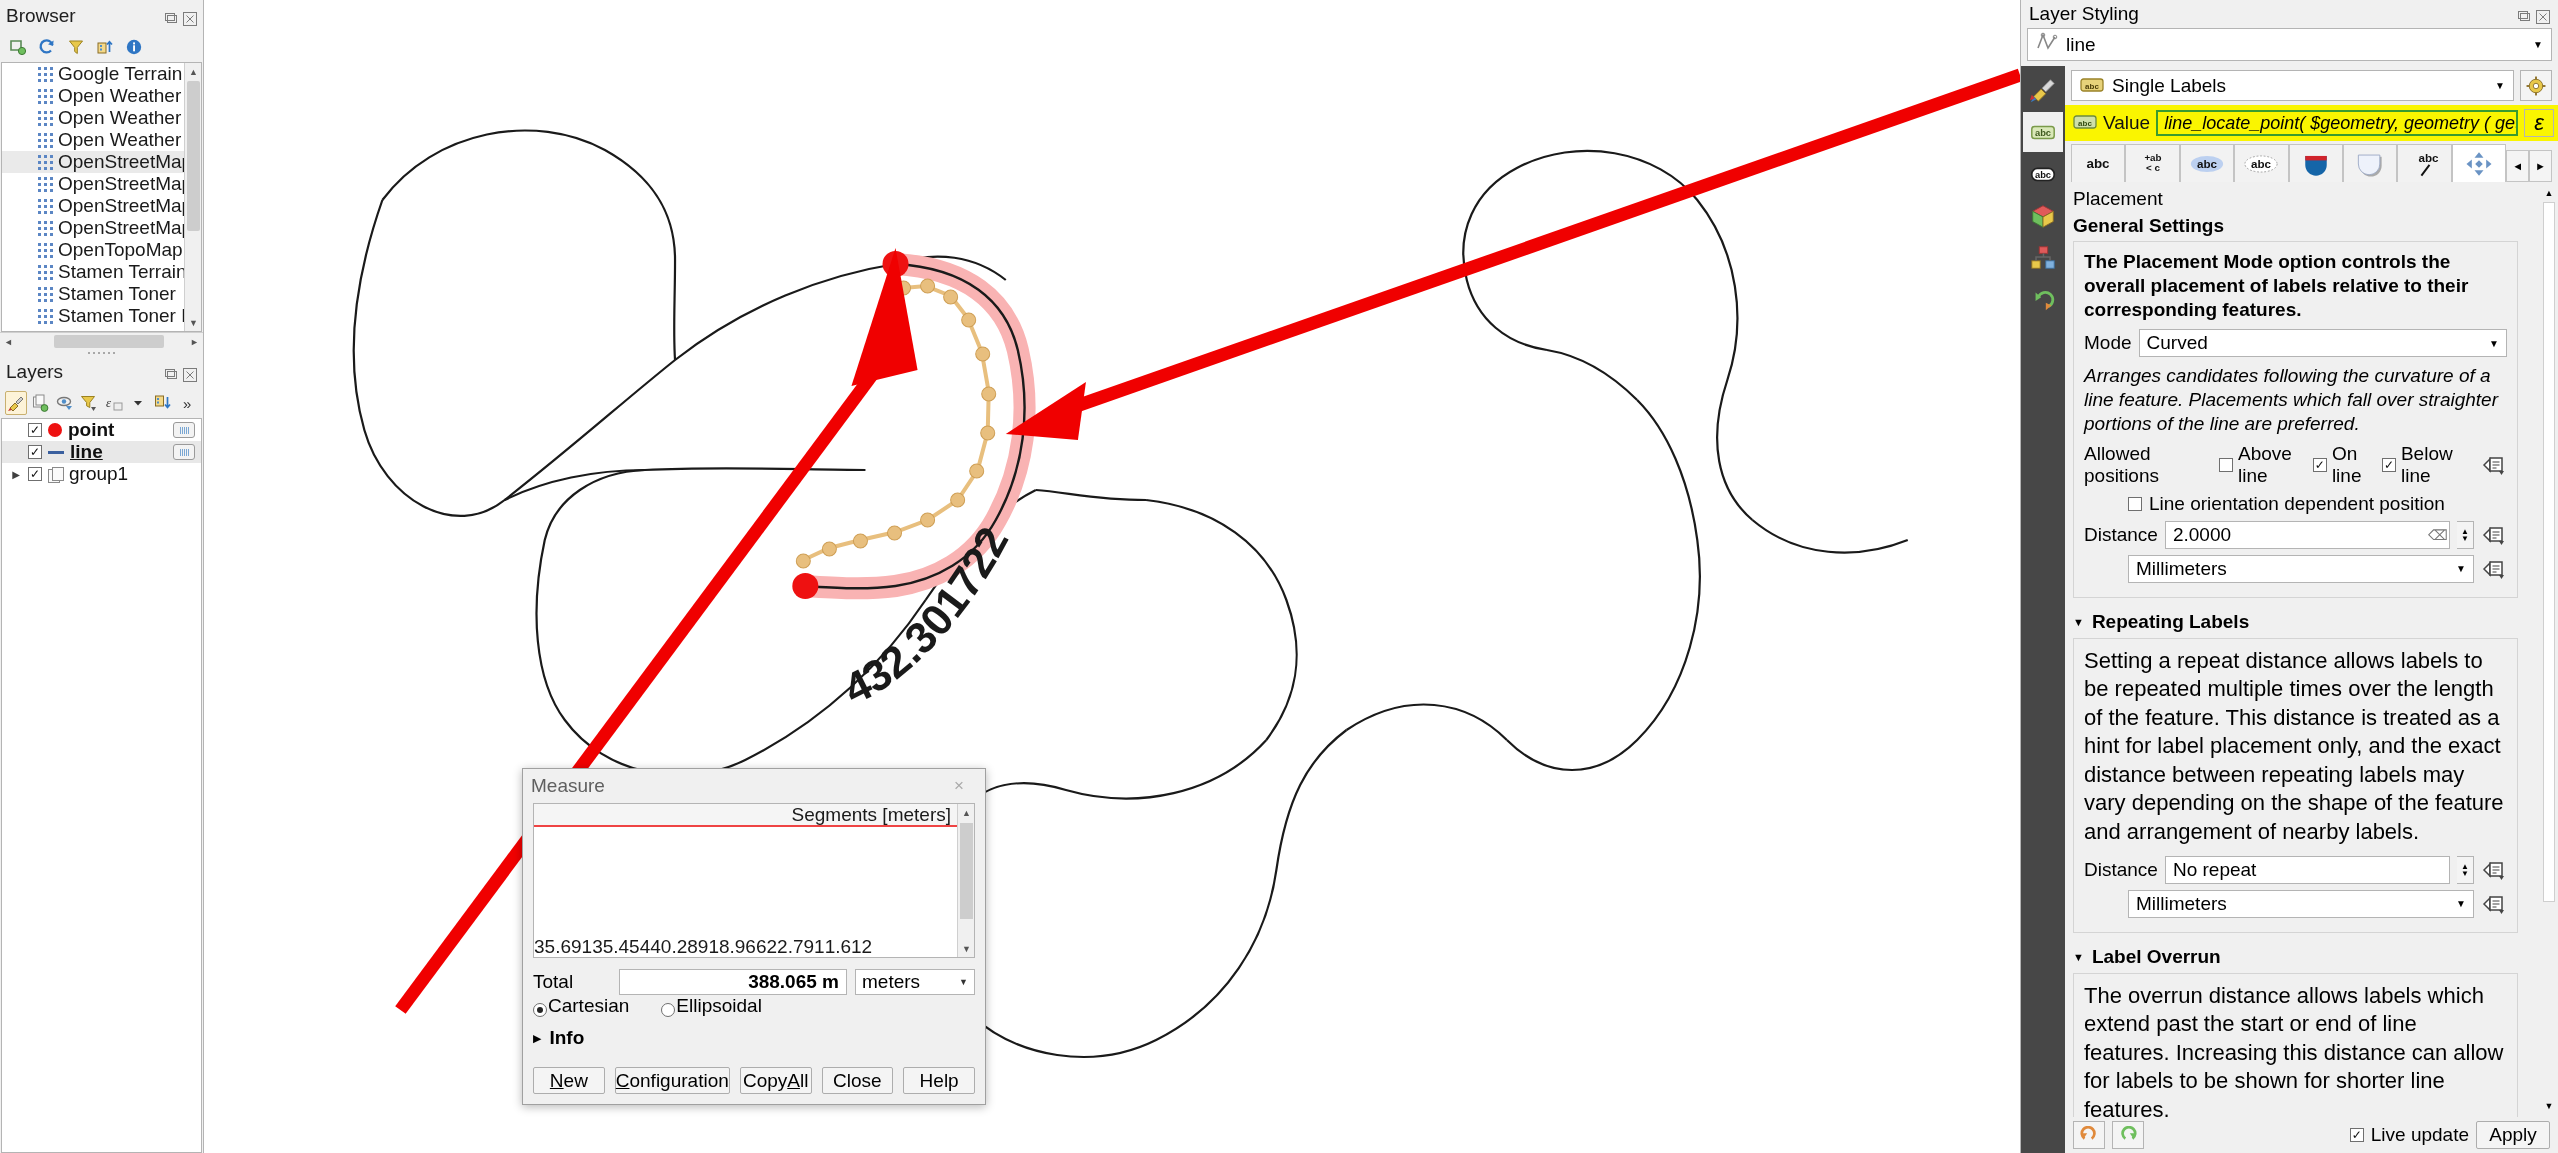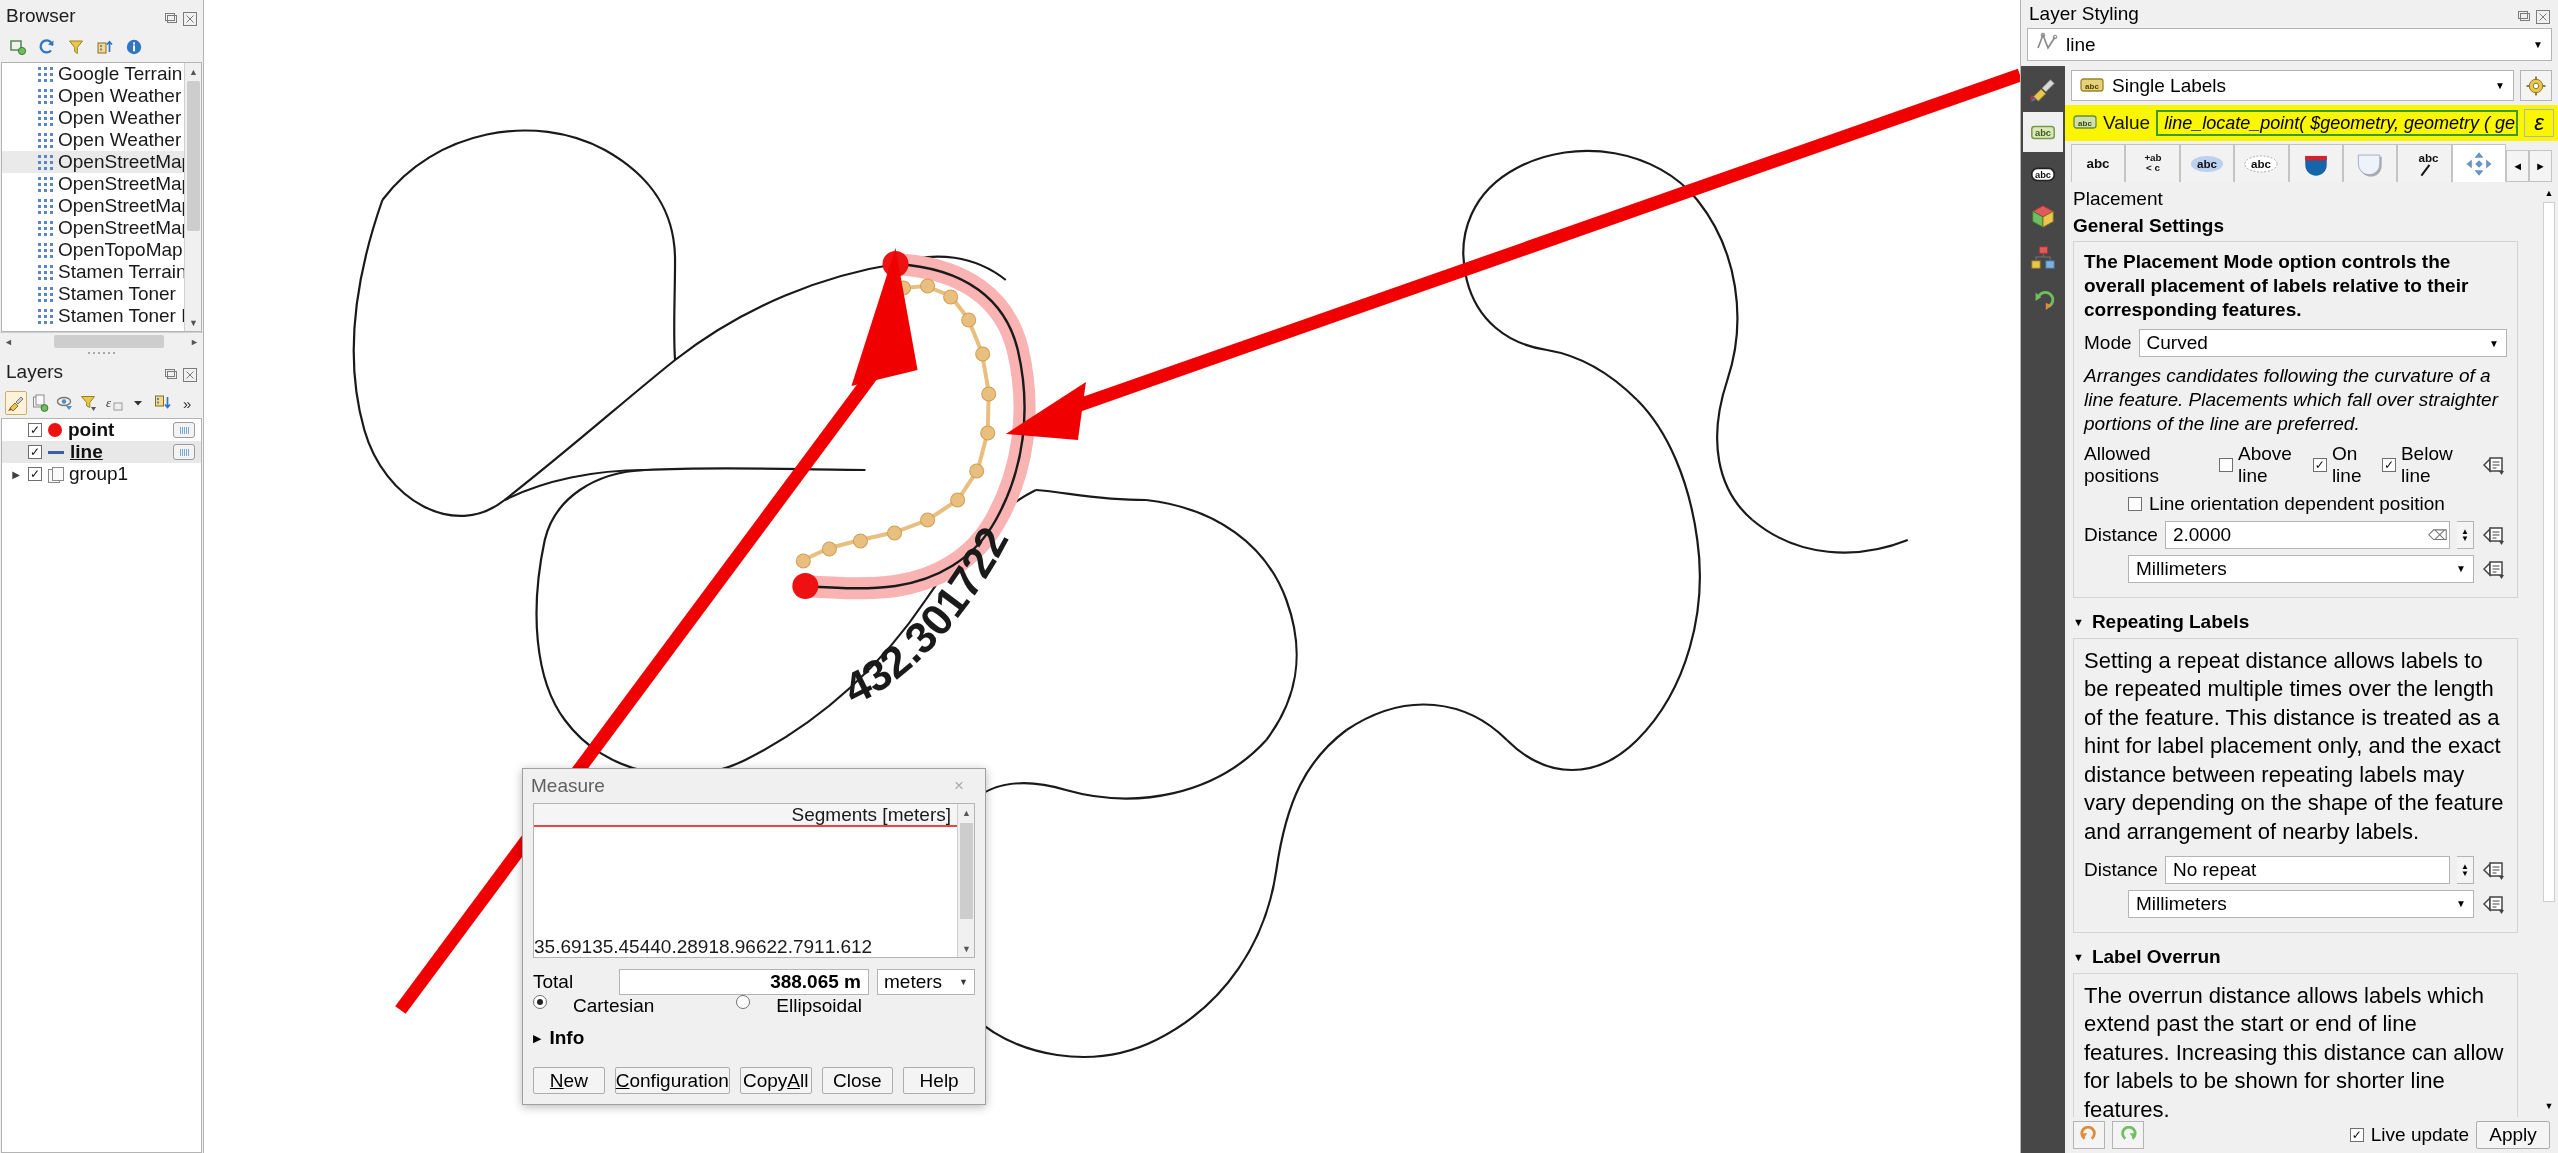--- a/index.html
+++ b/index.html
@@ -136,25 +136,25 @@
   .seg-sb .thumb { position: absolute; left: 2px; top: 19px; width: 13px; height: 96px; background: #cdcdcd; }
 
   .row-total { display: flex; align-items: center; gap: 8px; margin-top: 11px; }
   .row-total .lbl { width: 78px; font-size: 19px; }
   .total-field {
     flex: 1; height: 26px; border: 1px solid #b4b4b4; background: #fff;
     display: flex; align-items: center; justify-content: flex-end;
     padding-right: 7px; font-weight: bold; font-size: 19px;
   }
   .unit-combo {
-    width: 98px; height: 26px; border: 1px solid #b4b4b4; background: #fff;
+    width: 120px; height: 26px; border: 1px solid #b4b4b4; background: #fff;
     display: flex; align-items: center; padding: 0 6px; font-size: 19px; position: relative;
   }
   .unit-combo .ar { margin-left: auto; font-size: 9px; color: #333; }
-  .row-radio { display: flex; align-items: flex-start; gap: 26px; margin-top: 0; font-size: 19px; }
+  .row-radio { display: flex; align-items: flex-end; gap: 1px; margin-top: 0; font-size: 19px; }
   .radio { width: 14px; height: 14px; border: 1px solid #6f6f6f; border-radius: 50%; background: #fff; position: relative; flex: 0 0 14px; }
   .radio.on::after { content: ""; position: absolute; inset: 3px; border-radius: 50%; background: #222; }
   .row-info { display: flex; align-items: center; gap: 8px; margin-top: 10px; font-weight: bold; font-size: 19px; }
   .row-info .ar { font-size: 11px; font-weight: normal; }
   .btn-row { display: flex; gap: 10px; margin-top: auto; padding-top: 12px; }
   .mbtn {
     flex: 1; height: 27px; border: 1px solid #adadad; background: #f4f4f4;
     display: flex; align-items: center; justify-content: center; font-size: 19px; border-radius: 2px;
   }
   .mbtn u { text-decoration: underline; }

